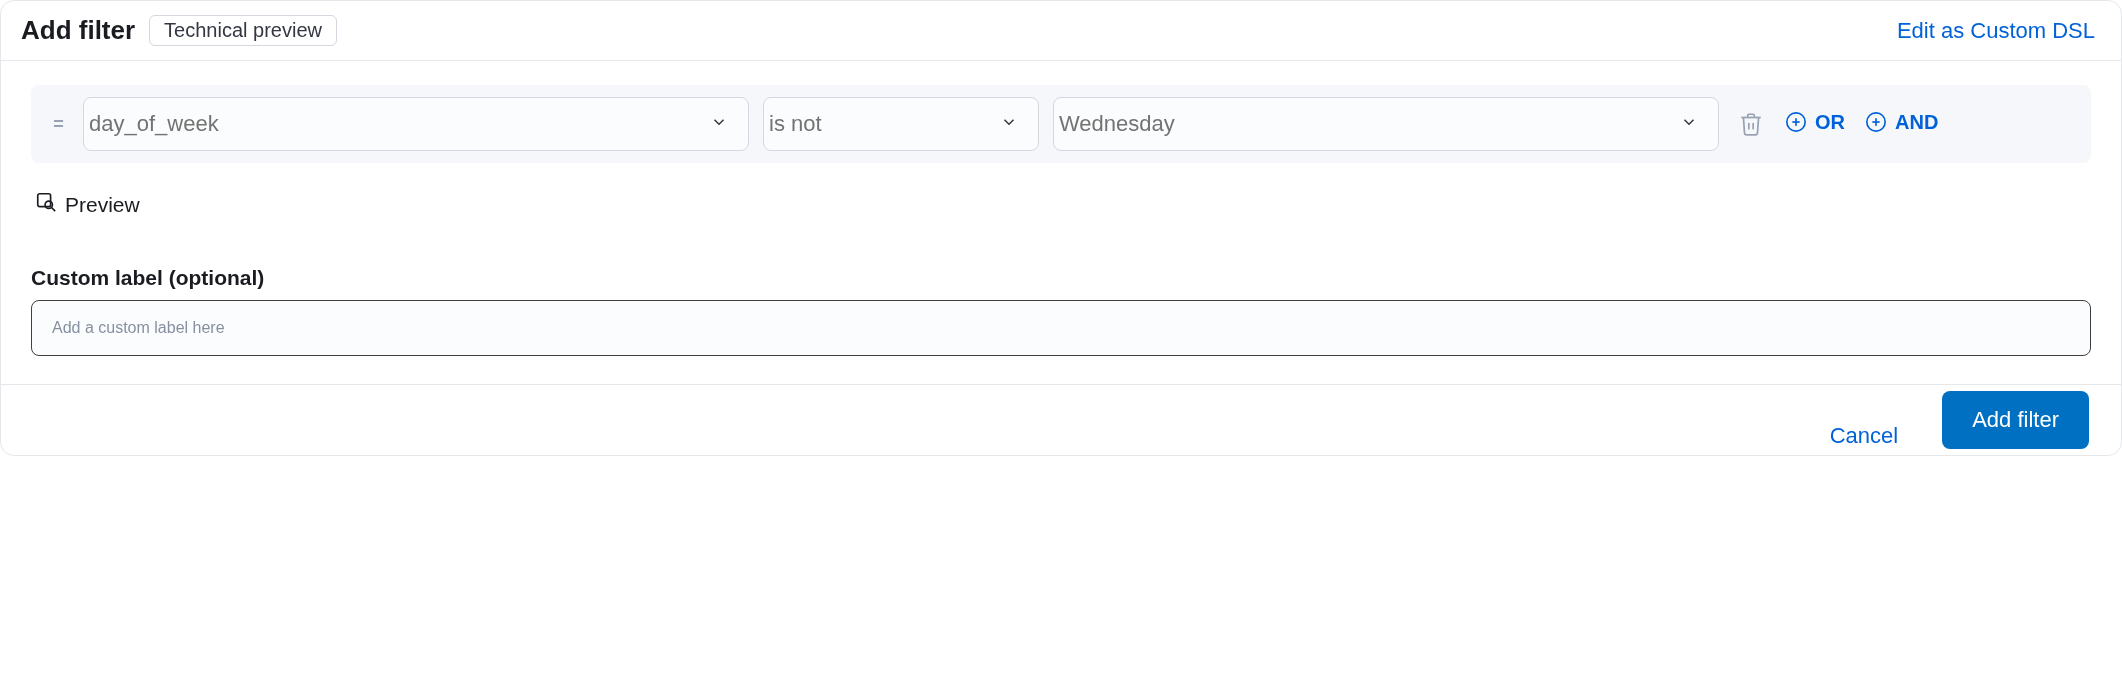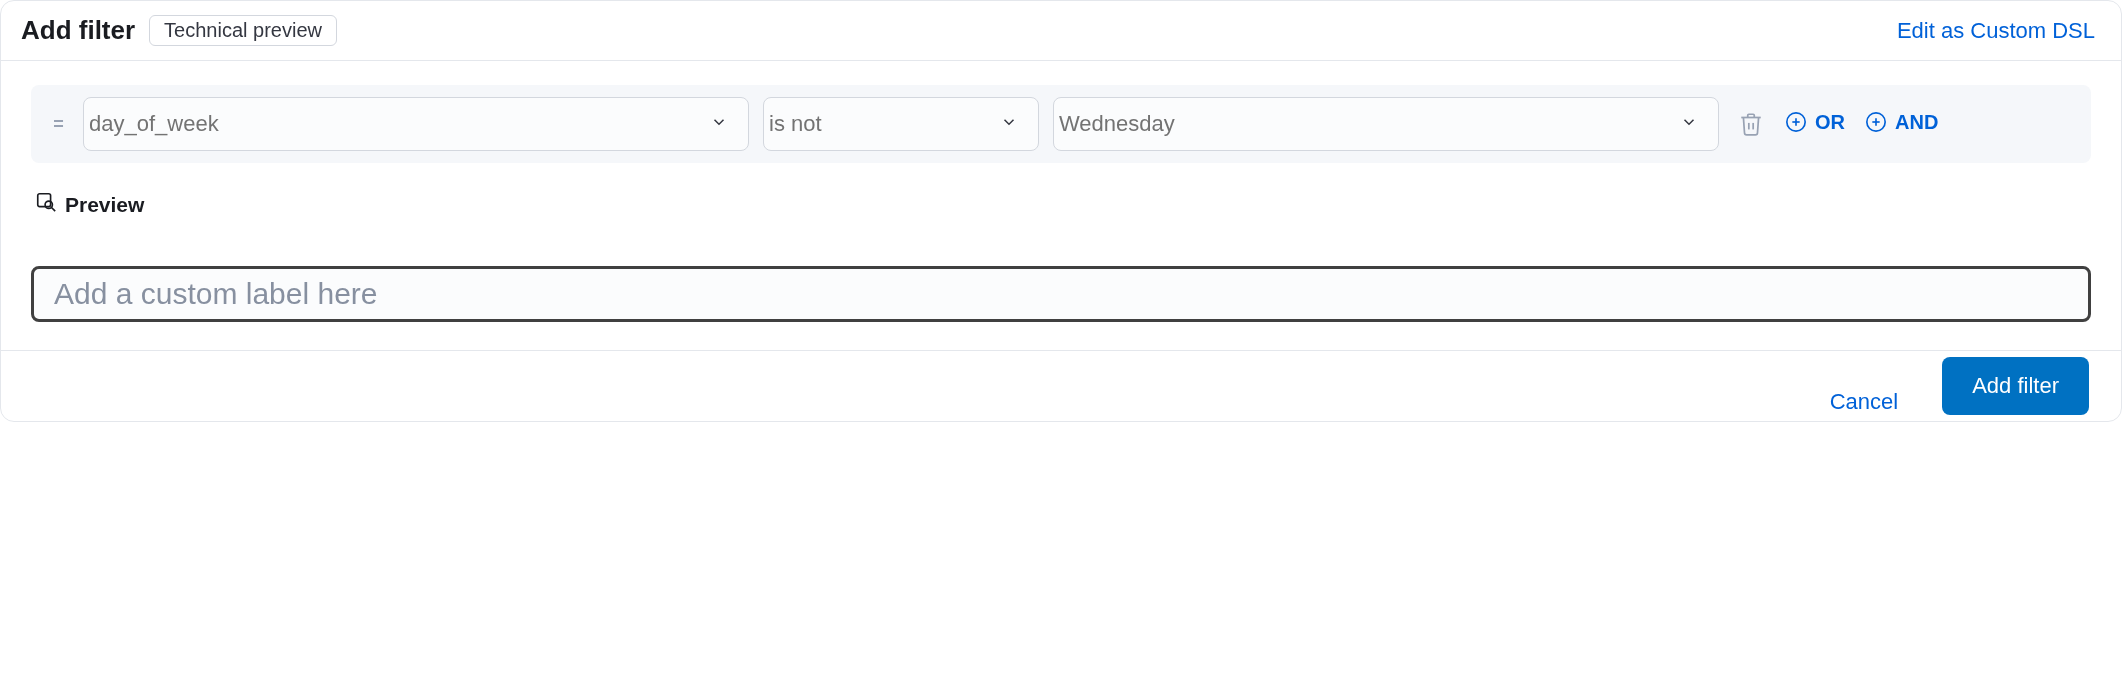--- a/index.html
+++ b/index.html
@@ -145,21 +145,21 @@
     margin-left: 4px;
   }
   .preview-block {
     margin-top: 28px;
     padding-left: 4px;
   }
   .preview-header {
     display: flex;
     align-items: center;
     gap: 8px;
-    font-weight: 700;
+    font-weight: 400;
     font-size: 21px;
   }
   .preview-header svg {
     width: 22px;
     height: 22px;
     stroke: #1a1c21;
     stroke-width: 1.8;
     fill: none;
   }
   .preview-line {
@@ -179,24 +179,24 @@
     margin-top: 48px;
   }
   .custom-label-title {
     font-weight: 700;
     font-size: 21px;
     margin-bottom: 10px;
   }
   .text-input {
     width: 100%;
     height: 56px;
-    border: 3px solid #404040;
+    border: 1px solid #404040;
     border-radius: 8px;
     padding: 0 20px;
-    font-size: 30px;
+    font-size: 16px;
     color: #343741;
     background: #fbfcfd;
   }
   .text-input::placeholder {
     color: #8790a0;
   }
   .footer {
     display: flex;
     justify-content: flex-end;
     align-items: flex-end;
@@ -310,20 +310,21 @@
             <rect x="3" y="3" width="14" height="14" rx="2"></rect>
             <circle cx="15" cy="15" r="4"></circle>
             <line x1="18" y1="18" x2="22" y2="22"></line>
           </svg>
         </span>
         <span>Preview</span>
       </div>
     </div>
 
     <div class="custom-label-block">
+      <div class="custom-label-title">Custom label (optional)</div>
       <input type="text" class="text-input" placeholder="Add a custom label here" style="">
     </div>
 
   </div>
 
   <div class="footer">
     <button class="btn-text">Cancel</button>
     <button class="btn-primary">Add filter</button>
   </div>
 

